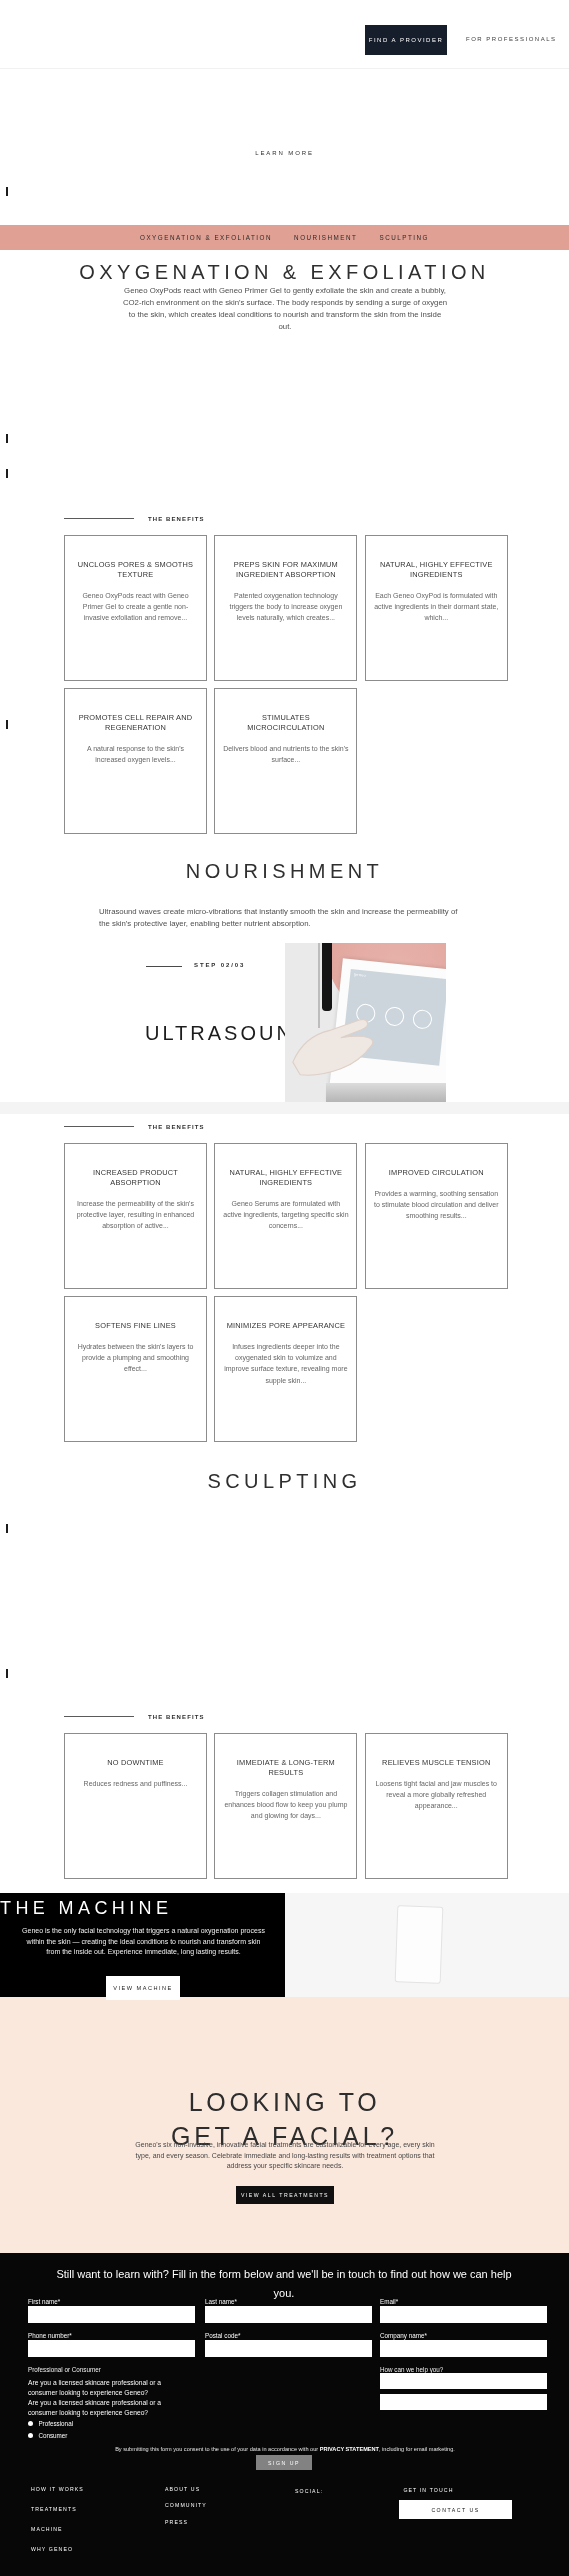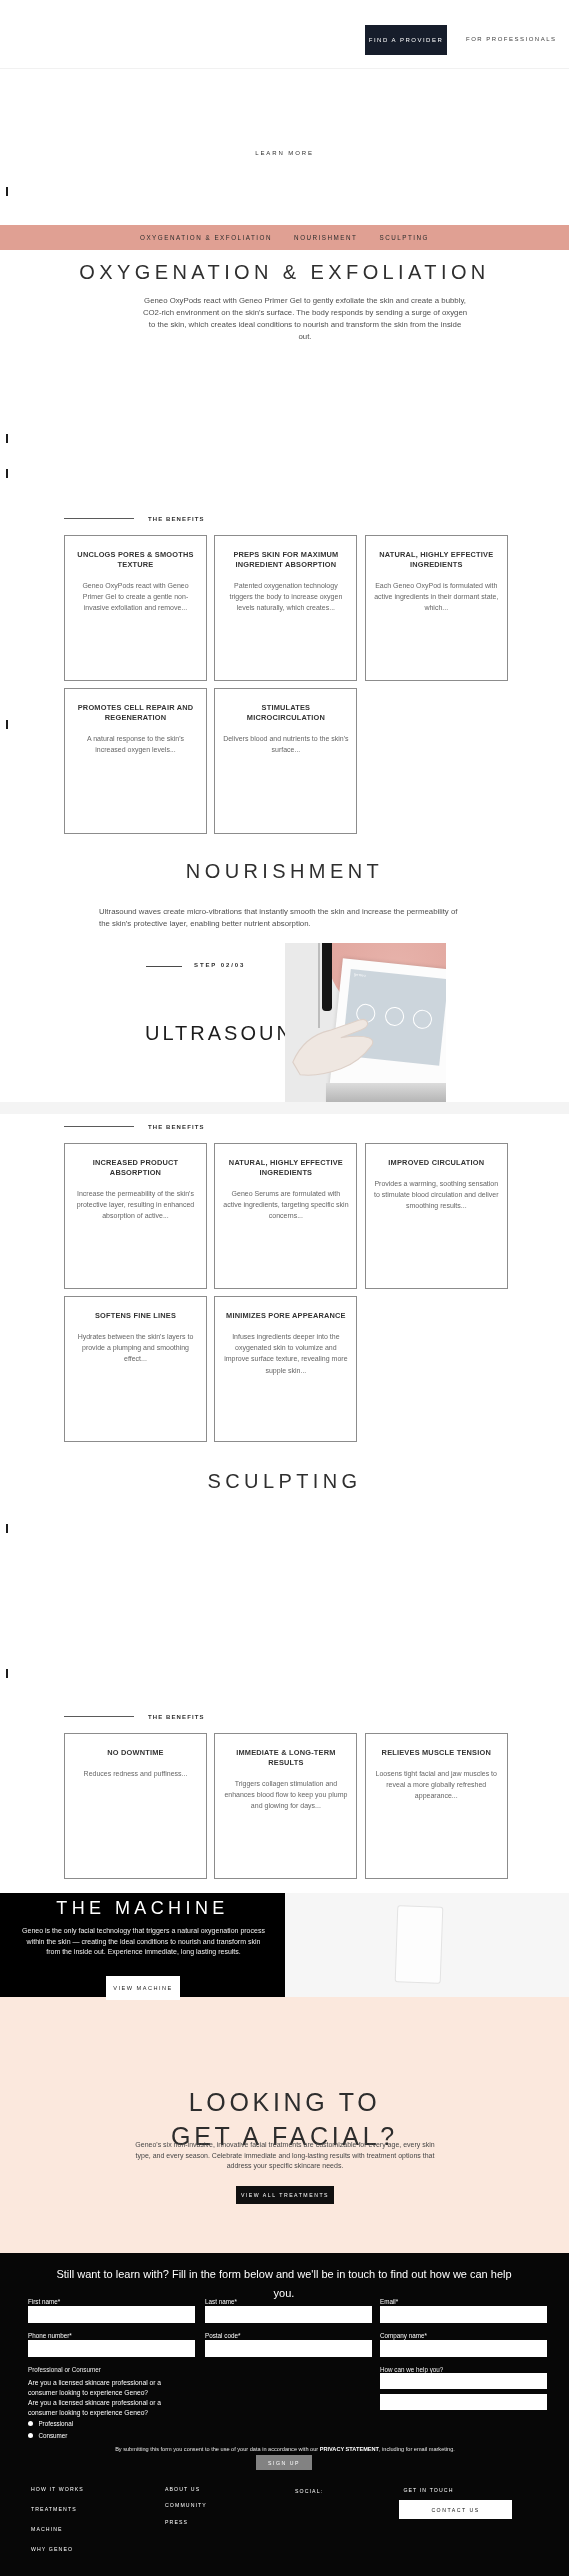--- a/index.html
+++ b/index.html
@@ -20,33 +20,33 @@
 
   
   .pink-nav { top:225px; left:0; width:569px; height:24.5px; background:#e0a093;
     display:flex; align-items:center; justify-content:center; gap:22px; }
   .pink-nav span { font-size:6.3px; letter-spacing:1.5px; color:#2b2b2b; cursor:pointer; }
 
   .h-big { font-size:20px; letter-spacing:4.4px; font-weight:300; color:#2f2f2f; }
   .para { font-size:7.8px; line-height:1.55; color:#4f4f4f; }
 
   .oxy-title { top:261px; }
-  .oxy-para { top:295px; left:122px; width:326px; text-align:center;margin-left:20px; }
+  .oxy-para { top:285px; left:122px; width:326px; text-align:center; }
 
   
   .benefits { left:64px; width:449px; }
   .b-oxy { top:515px; } .b-ultra { top:1123px; } .b-sculpt { top:1713px; }
   .bhead { display:flex; align-items:center; height:7.4px; }
   .bhead .line { width:70px; height:0.7px; background:#5a5a5a; margin-right:14px; }
   .bhead .lbl { font-size:6px; letter-spacing:1.1px; color:#2e2e2e; font-weight:bold; }
   .cards { display:flex; flex-wrap:wrap; gap:7.4px; margin-top:12.6px; }
   .card { width:143px; height:146px; background:#fff; border:0.7px solid #8c8c8c; cursor:pointer;
     display:flex; flex-direction:column; align-items:center; }
-  .card-title { margin-top:14px; width:86%; text-align:center; font-size:7.4px; letter-spacing:0.2px;
-    font-weight:bold; color:#333; line-height:1.35; }
+  .card-title { margin-top:24px; width:86%; text-align:center; font-size:7.4px; letter-spacing:0.2px;
+    font-weight:normal; color:#333; line-height:1.35; }
   .card-text { margin-top:9.6px; width:90%; text-align:center; font-size:7px; color:#666; line-height:1.6; }
 
   .nourish-title { top:860px; }
   .nourish-para { top:906px; left:99px; width:371px; text-align:left; }
 
   .step-line { top:966px; left:146px; width:36px; height:0.7px; background:#4a4a4a; }
   .step-lbl { top:962px; left:194px; font-size:6px; letter-spacing:1.9px; font-weight:bold; color:#2c2c2c; }
   .ultra-word { top:1022px; left:145px; font-size:20px; letter-spacing:3px; font-weight:500; color:#1d1d1d; }
 
   
@@ -66,21 +66,21 @@
   .strip { top:1102px; left:0; width:569px; height:12px; background:#f4f4f4; }
 
   .sculpt-title { top:1470px; }
   .sculpt-para { top:1501px; left:110px; width:348px; text-align:center; }
 
   
   .machine-black { top:1893px; left:0; width:285px; height:104px; background:#000; }
   .machine-right { top:1893px; left:285px; width:284px; height:104px; background:#f6f6f6; }
   .machine-dev { position:absolute; left:111px; top:13.3px; width:46px; height:77px; background:#fdfdfd;
     border:0.7px solid #e3e3e3; border-radius:3px; transform:rotate(2deg); }
-  .machine-title { top:1898px; left:0; width:285px; text-align:center; font-size:18px; letter-spacing:4.4px;
+  .machine-title { top:1898px; left:0; width:285px; text-align:left; font-size:18px; letter-spacing:4.4px;
     font-weight:300; color:#fff; }
   .machine-para { top:1926px; left:21px; width:245px; text-align:center; font-size:7px; line-height:1.5; color:#f2f2f2; }
   .btn-machine { top:1976px; left:106px; width:74px; height:24px; background:#fff; color:#222;
     font-size:5.6px; letter-spacing:1.5px; border:none; cursor:pointer; z-index:3; }
 
   
   .peach { top:1997px; left:0; width:569px; height:256px; background:#fbe8dd; }
   .cta-title { top:2086px; font-size:25px; letter-spacing:3.7px; font-weight:300; color:#2d2d2d; line-height:1.35; }
   .cta-para { top:2140px; left:133px; width:304px; text-align:center; font-size:7px; line-height:1.5; color:#474747; }
   .btn-cta { top:2186px; left:236px; width:98px; height:18px; background:#101010; color:#fff;

